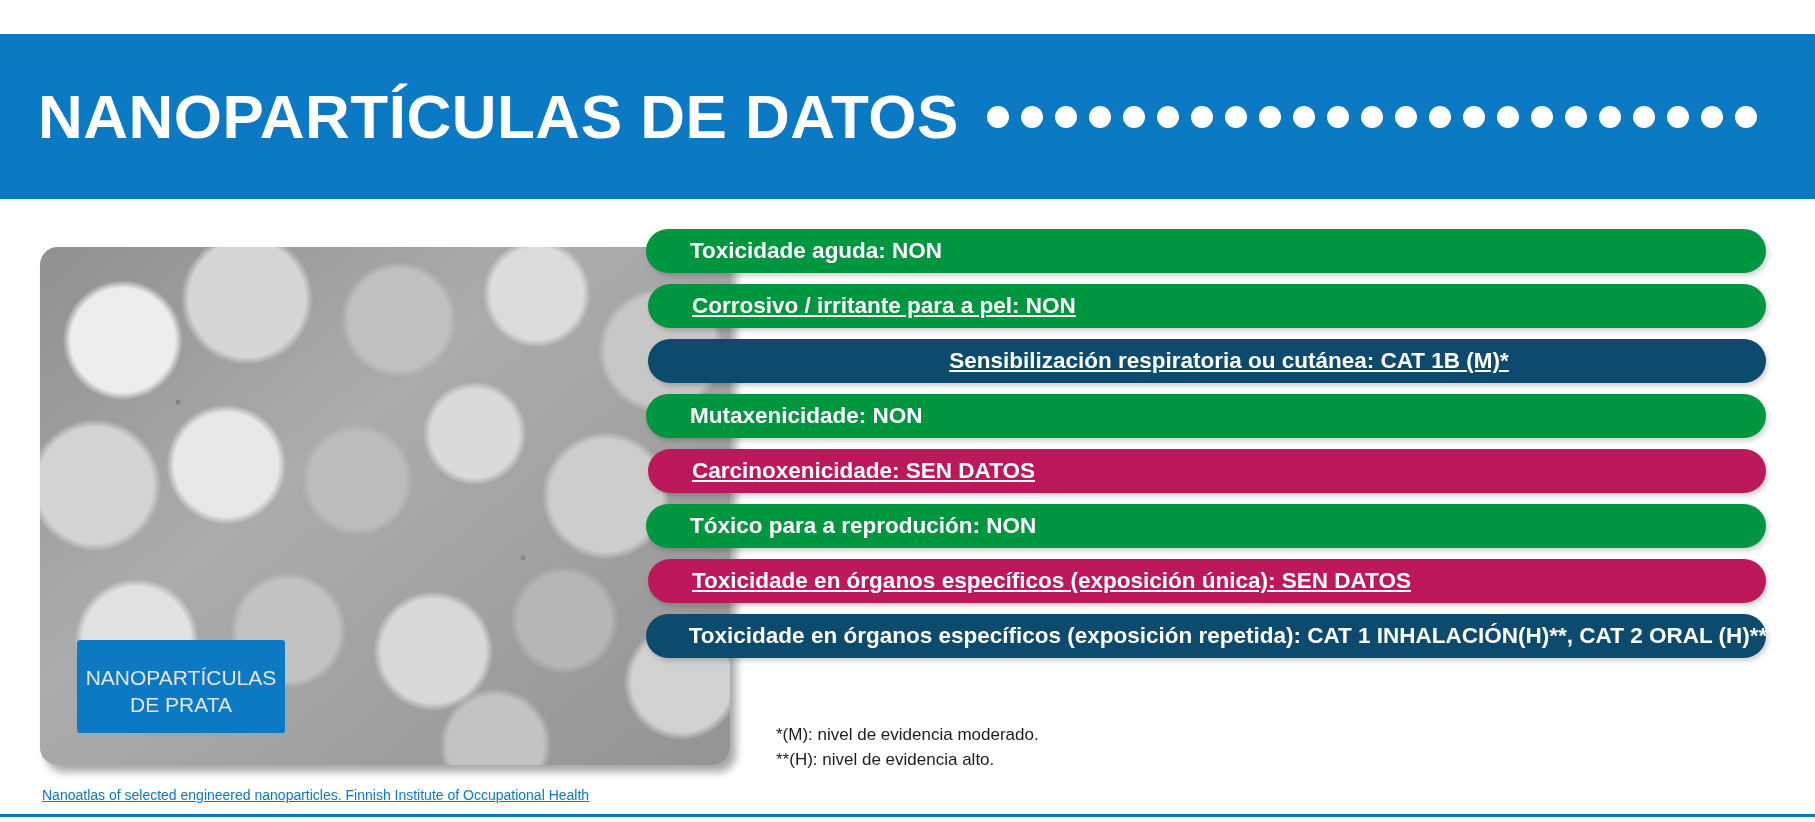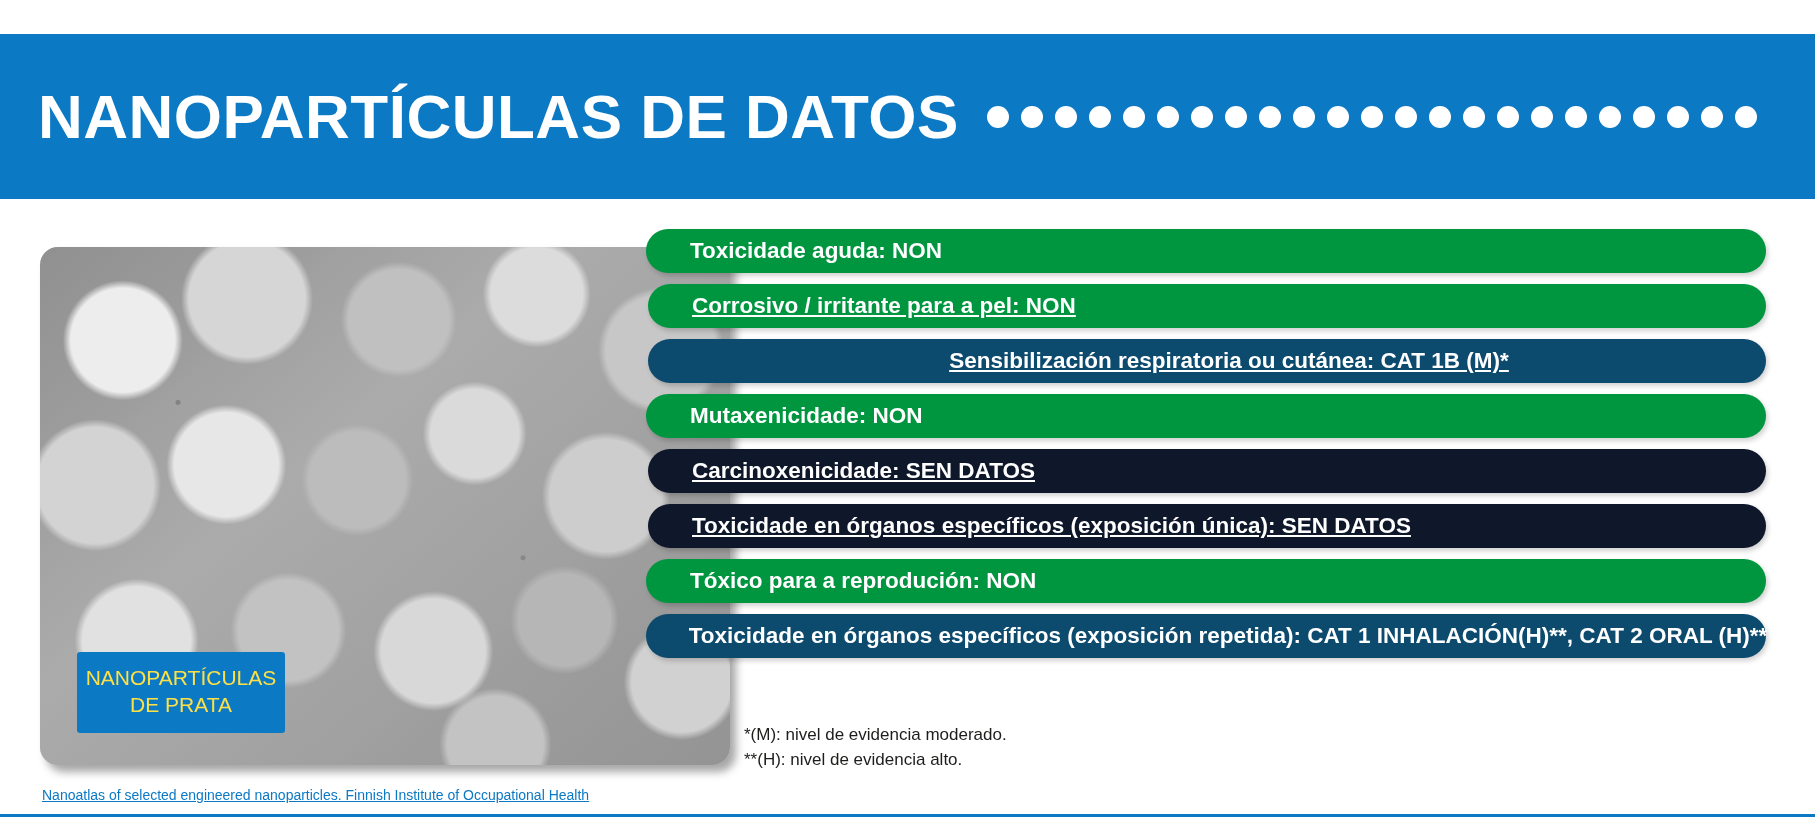--- a/index.html
+++ b/index.html
@@ -103,25 +103,25 @@
       radial-gradient(circle at 70% 60%, rgba(0,0,0,0.15) 0 2px, rgba(0,0,0,0) 3px),
       radial-gradient(circle at 45% 85%, rgba(255,255,255,0.12) 0 3px, rgba(0,0,0,0) 4px);
     mix-blend-mode: multiply;
   }
   .image-caption-badge {
     position: absolute;
     left: 37px;
     bottom: 32px;
     width: 196px;
     background: #0b79c4;
-    color: #fde047;
+    color: #e5e5e5;
     text-align: center;
     font-size: 21px;
     line-height: 1.28;
-    padding: 13px 6px 14px;
+    padding: 25px 6px 14px;
     border-radius: 3px;
   }
 
   .source-note {
     position: absolute;
     left: 42px;
     top: 586px;
     width: 680px;
     color: #0b79c4;
     font-size: 14px;
@@ -149,34 +149,34 @@
     color: #ffffff;
     font-size: 22.5px;
     font-weight: bold;
     padding-left: 44px;
     box-sizing: border-box;
     white-space: nowrap;
     box-shadow: 2px 3px 5px rgba(0,0,0,0.18);
   }
   .bar.green  { background: #009640; }
   .bar.red    { background: #0c4a6e; justify-content: center; }
-  .bar.orange { background: #0f172a; }
+  .bar.orange { background: #be185d; }
 
   .bar.inset-1 { margin-left: 0px;  width: 1120px; }
   .bar.inset-2 { margin-left: 2px;  width: 1118px; text-decoration: underline; }
 
   .footnotes {
     position: absolute;
     left: 744px;
     top: 524px;
     color: #1d1d1b;
     font-size: 17px;
     line-height: 1.45;
   }
-  .footnotes span { display: block; }
+  .footnotes span { display: block; margin-left: 32px; }
 
   .bottom-rule {
     position: absolute;
     left: 0;
     top: 814px;
     width: 1815px;
     height: 3px;
     background: #0b79c4;
   }
 </style>
@@ -235,25 +235,25 @@
       </div>
       <div class="bar red inset-2">
         <span>Sensibilización respiratoria ou cutánea: CAT 1B (M)*</span>
       </div>
       <div class="bar green inset-1">
         <span>Mutaxenicidade: NON</span>
       </div>
       <div class="bar orange inset-2">
         <span>Carcinoxenicidade: SEN DATOS</span>
       </div>
+      <div class="bar green inset-1">
+        <span>Tóxico para a reprodución: NON</span>
+      </div>
       <div class="bar orange inset-2">
         <span>Toxicidade en órganos específicos (exposición única): SEN DATOS</span>
-      </div>
-      <div class="bar green inset-1">
-        <span>Tóxico para a reprodución: NON</span>
       </div>
       <div class="bar red inset-1">
         <span>Toxicidade en órganos específicos (exposición repetida): CAT 1 INHALACIÓN(H)**, CAT 2 ORAL (H)**</span>
       </div>
     </div>
 
   <div class="footnotes">
     <span>*(M): nivel de evidencia moderado.</span>
     <span>**(H): nivel de evidencia alto.</span>
   </div>

